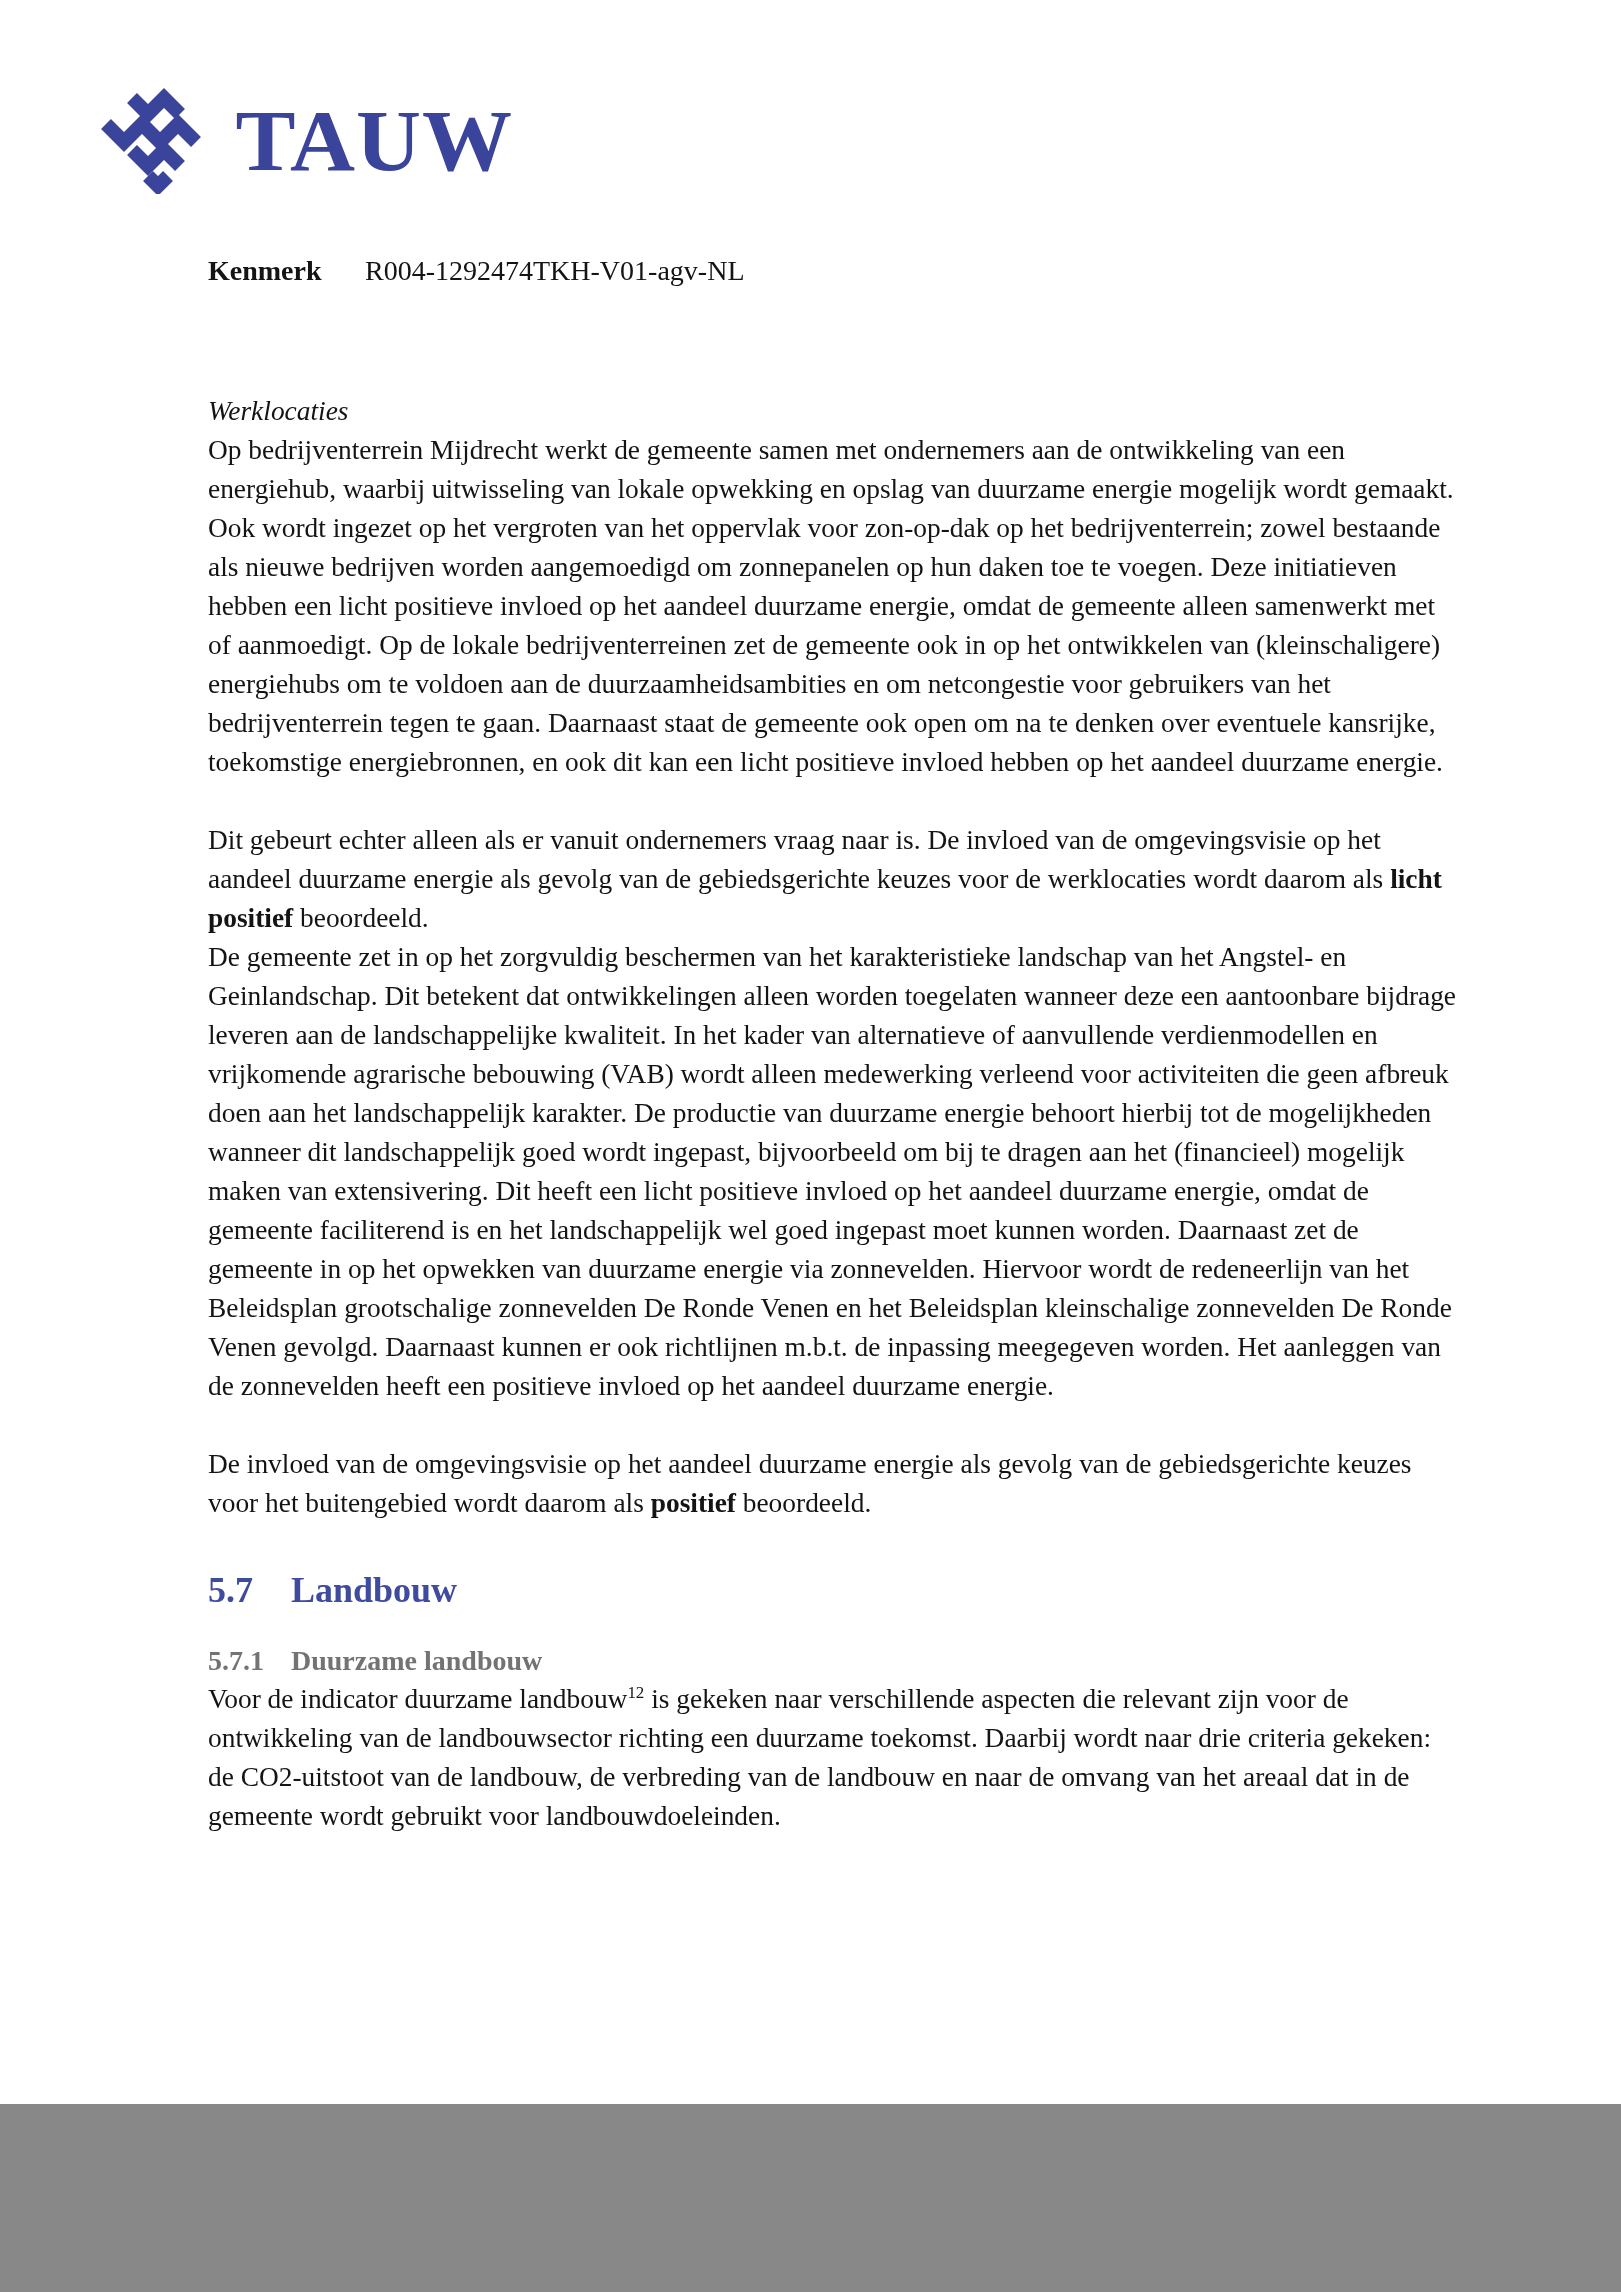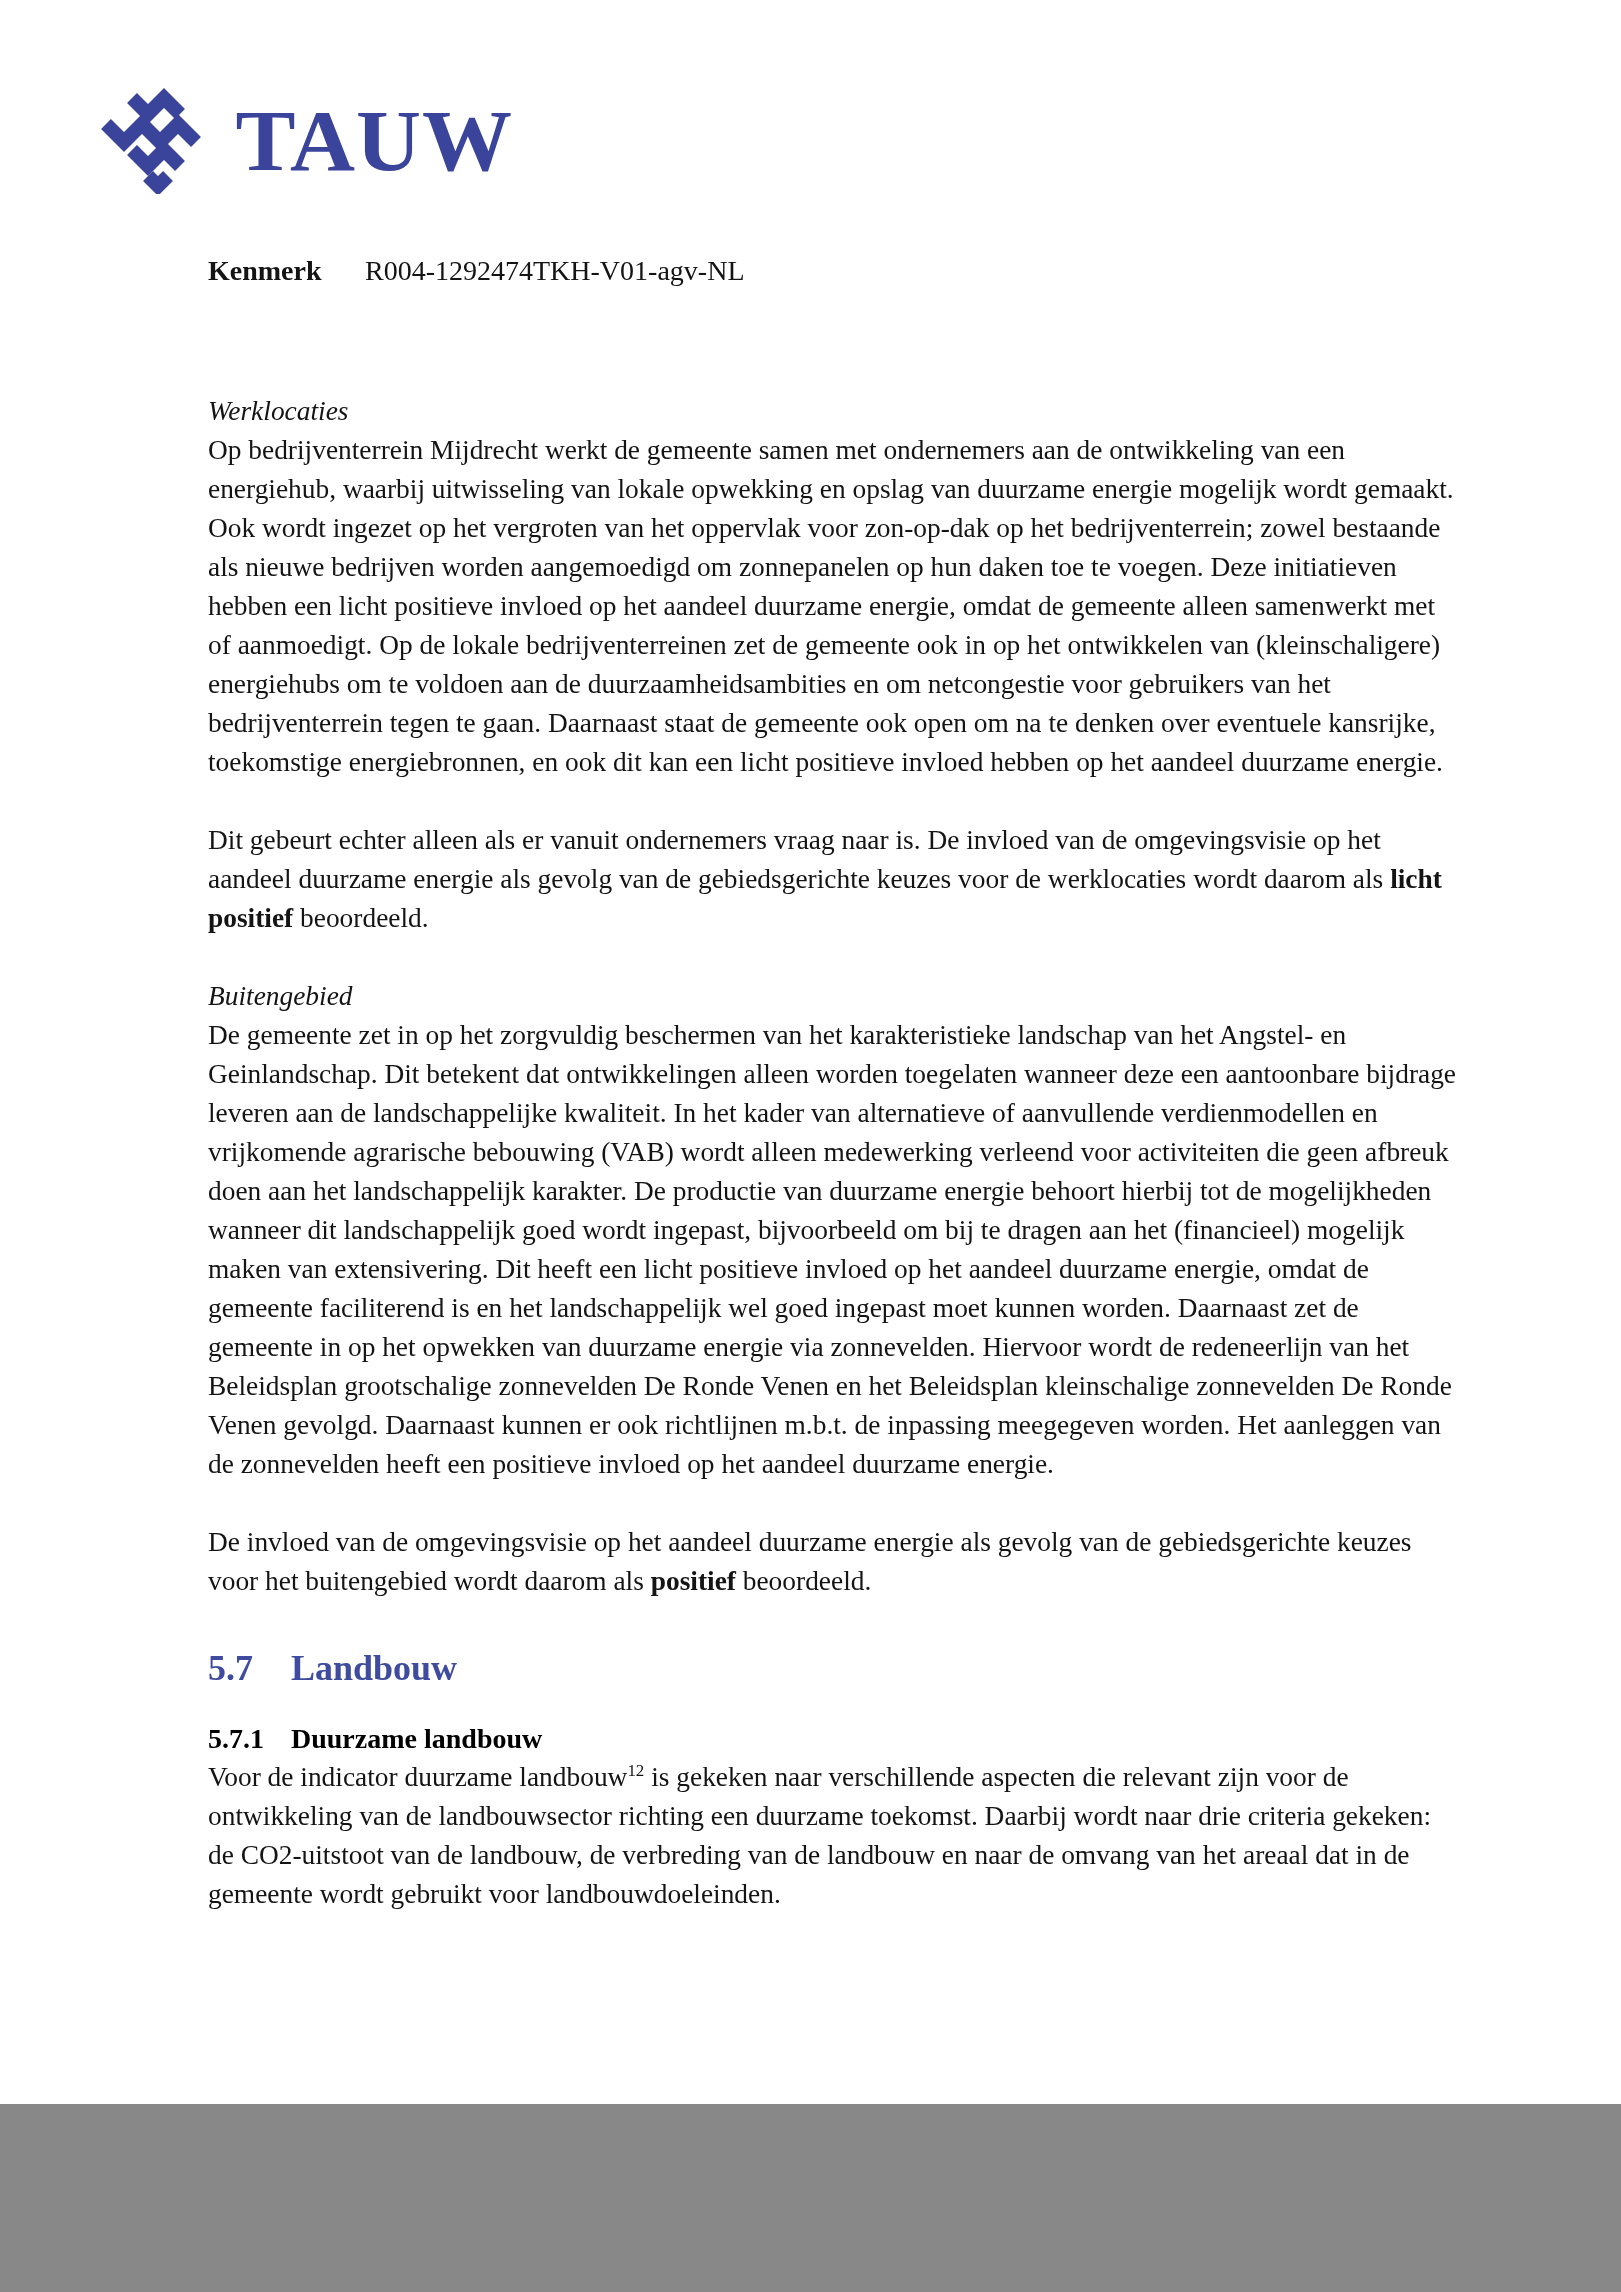--- a/index.html
+++ b/index.html
@@ -26,21 +26,21 @@
   
   .content { position:absolute; left:208px; top:392px; width:1249px; font-size:27.4px; line-height:39px; }
   .content p { margin:0; }
   .h-italic { font-style:italic; margin:0; }
   .sp  { margin-top:39px !important; }
   .h1 {
     margin:44px 0 0 0; color:#3E4B9E; font-weight:bold;
     font-size:36px; line-height:47px;
   }
   .h2 {
-    margin:27.4px 0 0 0; color:#000000; font-weight:bold;
+    margin:27.4px 0 0 0; color:#737373; font-weight:bold;
     font-size:28px; line-height:39px;
   }
   .h1 .num, .h2 .num { display:inline-block; width:83px; }
   sup { font-size:0.62em; line-height:0; }
   b { font-weight:bold; }
   
   .footnote { position:absolute; left:208px; top:2145px; width:1245px; font-size:21.6px; line-height:28px; }
   .fn-rule { width:204px; border-top:3.9px solid #141414; margin:0 0 7.8px 0; }
   
   .pageno { position:absolute; top:2168px; right:174px; font-size:26px; font-weight:bold; }
@@ -68,21 +68,20 @@
     <span class="label">Kenmerk</span><span>R004-1292474TKH-V01-agv-NL</span>
   </div>
 
   <div class="content">
 
     <p class="h-italic">Werklocaties</p>
     <p>Op bedrijventerrein Mijdrecht werkt de gemeente samen met ondernemers aan de ontwikkeling van een energiehub, waarbij uitwisseling van lokale opwekking en opslag van duurzame energie mogelijk wordt gemaakt. Ook wordt ingezet op het vergroten van het oppervlak voor zon-op-dak op het bedrijventerrein; zowel bestaande als nieuwe bedrijven worden aangemoedigd om zonnepanelen op hun daken toe te voegen. Deze initiatieven hebben een licht positieve invloed op het aandeel duurzame energie, omdat de gemeente alleen samenwerkt met of aanmoedigt. Op de lokale bedrijventerreinen zet de gemeente ook in op het ontwikkelen van (kleinschaligere) energiehubs om te voldoen aan de duurzaamheidsambities en om netcongestie voor gebruikers van het bedrijventerrein tegen te gaan. Daarnaast staat de gemeente ook open om na te denken over eventuele kansrijke, toekomstige energiebronnen, en ook dit kan een licht positieve invloed hebben op het aandeel duurzame energie.</p>
 
     <p class="sp"><span>Dit gebeurt echter alleen als er vanuit ondernemers vraag naar is. De invloed van de omgevingsvisie op het aandeel duurzame energie als gevolg van de gebiedsgerichte keuzes voor de werklocaties wordt daarom als </span><b>licht positief</b><span> beoordeeld.</span></p>
 
-    <p class="h-italic sp">Buitengebied</p>
     <p>De gemeente zet in op het zorgvuldig beschermen van het karakteristieke landschap van het Angstel- en Geinlandschap. Dit betekent dat ontwikkelingen alleen worden toegelaten wanneer deze een aantoonbare bijdrage leveren aan de landschappelijke kwaliteit. In het kader van alternatieve of aanvullende verdienmodellen en vrijkomende agrarische bebouwing (VAB) wordt alleen medewerking verleend voor activiteiten die geen afbreuk doen aan het landschappelijk karakter. De productie van duurzame energie behoort hierbij tot de mogelijkheden wanneer dit landschappelijk goed wordt ingepast, bijvoorbeeld om bij te dragen aan het (financieel) mogelijk maken van extensivering. Dit heeft een licht positieve invloed op het aandeel duurzame energie, omdat de gemeente faciliterend is en het landschappelijk wel goed ingepast moet kunnen worden. Daarnaast zet de gemeente in op het opwekken van duurzame energie via zonnevelden. Hiervoor wordt de redeneerlijn van het Beleidsplan grootschalige zonnevelden De Ronde Venen en het Beleidsplan kleinschalige zonnevelden De Ronde Venen gevolgd. Daarnaast kunnen er ook richtlijnen m.b.t. de inpassing meegegeven worden. Het aanleggen van de zonnevelden heeft een positieve invloed op het aandeel duurzame energie.</p>
 
     <p class="sp"><span>De invloed van de omgevingsvisie op het aandeel duurzame energie als gevolg van de gebiedsgerichte keuzes voor het buitengebied wordt daarom als </span><b>positief</b><span> beoordeeld.</span></p>
 
     <h2 class="h1"><span class="num">5.7</span><span>Landbouw</span></h2>
 
     <h3 class="h2"><span class="num">5.7.1</span><span>Duurzame landbouw</span></h3>
 
     <p><span>Voor de indicator duurzame landbouw</span><sup>12</sup><span> is gekeken naar verschillende aspecten die relevant zijn voor de ontwikkeling van de landbouwsector richting een duurzame toekomst. Daarbij wordt naar drie criteria gekeken: de CO2-uitstoot van de landbouw, de verbreding van de landbouw en naar de omvang van het areaal dat in de gemeente wordt gebruikt voor landbouwdoeleinden.</span></p>
 

